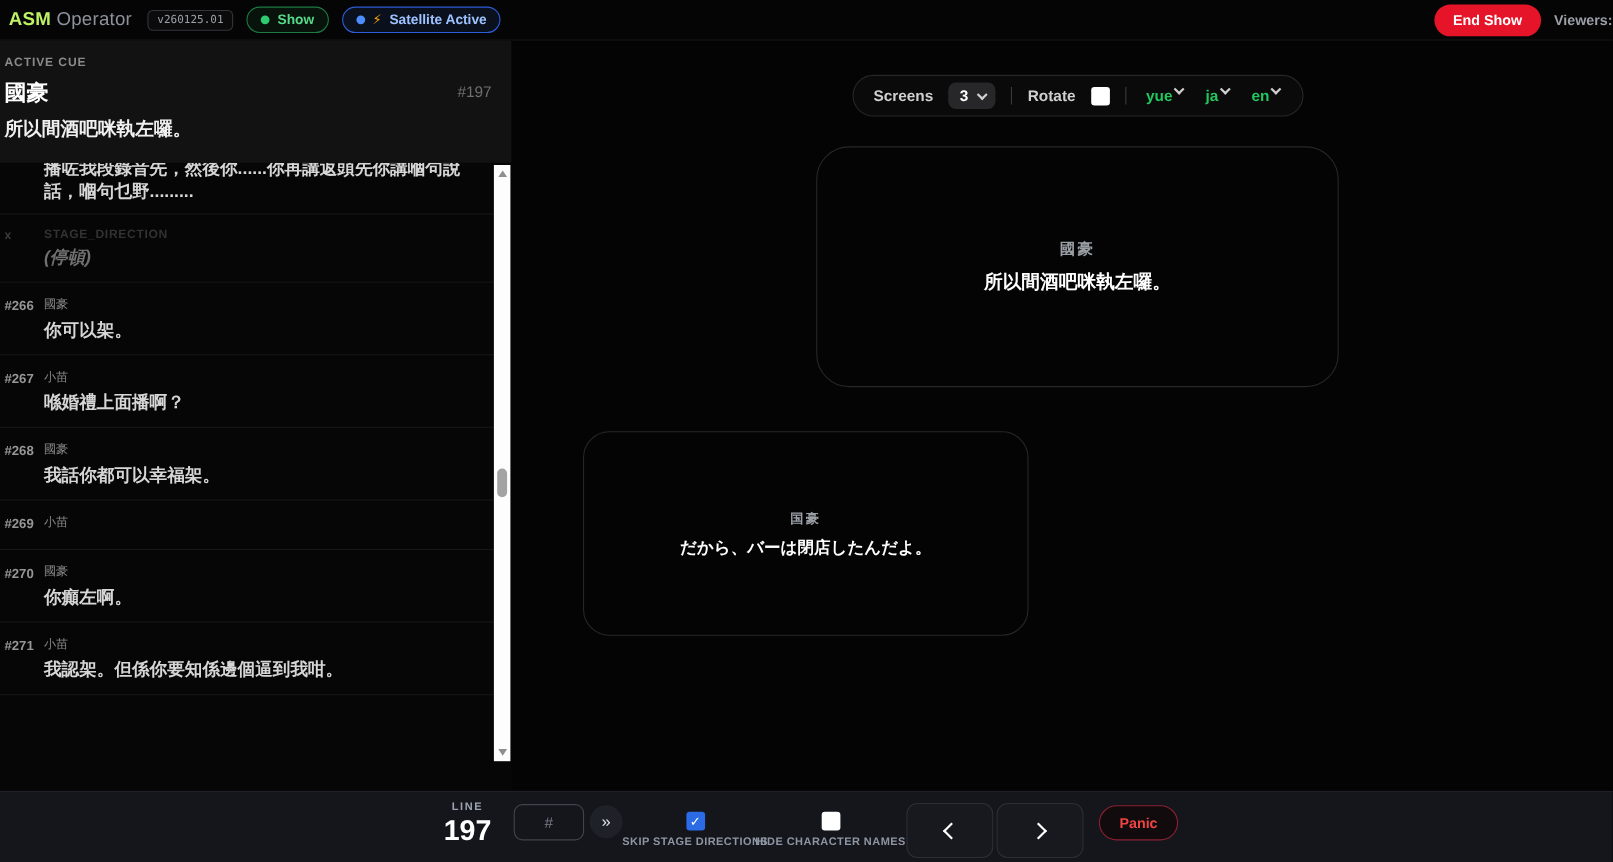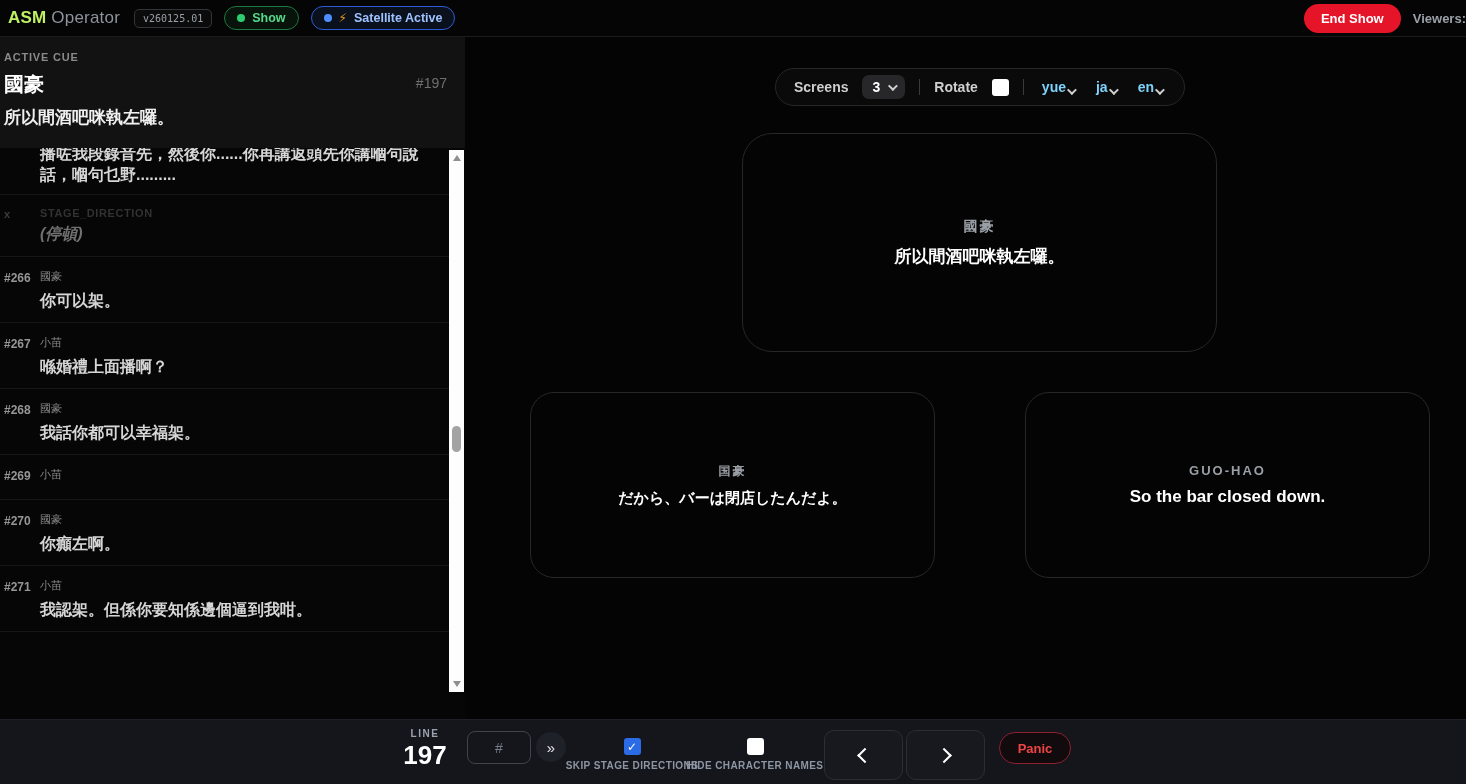--- a/index.html
+++ b/index.html
@@ -56,21 +56,21 @@
 
   
   .main { position:absolute; left:465px; top:37px; width:1001px; height:682px; background:#040404; }
   .controls { position:absolute; left:310px; top:31px; width:410px; height:38px; border:1px solid #27272a;
     border-radius:19px; background:#0a0a0a; display:flex; align-items:center; justify-content:center; gap:14px; }
   .ctl-label { font-size:14px; color:#cfcfcf; font-weight:600; }
   .screens-select { display:flex; align-items:center; gap:8px; background:#27272a; border-radius:7px;
     padding:4px 10px; color:#fff; font-size:14px; font-weight:600; cursor:pointer; }
   .ctl-div { width:1px; height:16px; background:#3a3a3a; }
   .chk { width:17px; height:17px; border-radius:3px; background:#fff; cursor:pointer; }
-  .lang-select { display:flex; align-items:flex-end; gap:1px; color:#7dd3fc; font-size:14px; font-weight:600; cursor:pointer; padding:0 4px; }
+  .lang-select { display:flex; align-items:flex-start; gap:1px; color:#22c55e; font-size:14px; font-weight:600; cursor:pointer; padding:0 4px; }
   .chev { width:7px; height:7px; border-right:2px solid #cfcfcf; border-bottom:2px solid #cfcfcf;
     transform:rotate(45deg) translateY(-2px); flex:none; }
 
   .card { position:absolute; background:#040404; border:1px solid #27272a; display:flex; flex-direction:column;
     align-items:center; justify-content:center; gap:9px; text-align:center; padding:0 30px; }
   .card1 { left:277px; top:96px; width:475px; height:219px; border-radius:30px; }
   .card2 { left:65px;  top:355px; width:405px; height:186px; border-radius:24px; }
   .card3 { left:560px; top:355px; width:405px; height:186px; border-radius:24px; }
   .card-char { color:#9a9fa6; font-weight:600; letter-spacing:2px; }
   .card1 .card-char { font-size:14px; }
@@ -243,24 +243,20 @@
   <div class="card card1">
     <div class="card-char">國豪</div>
     <div class="card-text">所以間酒吧咪執左囉。</div>
   </div>
 
   <div class="card card2">
     <div class="card-char">国豪</div>
     <div class="card-text">だから、バーは閉店したんだよ。</div>
   </div>
 
-  <div class="card card3">
-    <div class="card-char">GUO-HAO</div>
-    <div class="card-text">So the bar closed down.</div>
-  </div>
 </div>
 
 <div class="bottombar">
   <div class="line-block">
     <div class="line-label">LINE</div>
     <div class="line-num">197</div>
   </div>
 
   <input class="jump-input" placeholder="#" style="">
   <button class="jump-btn">»</button>

